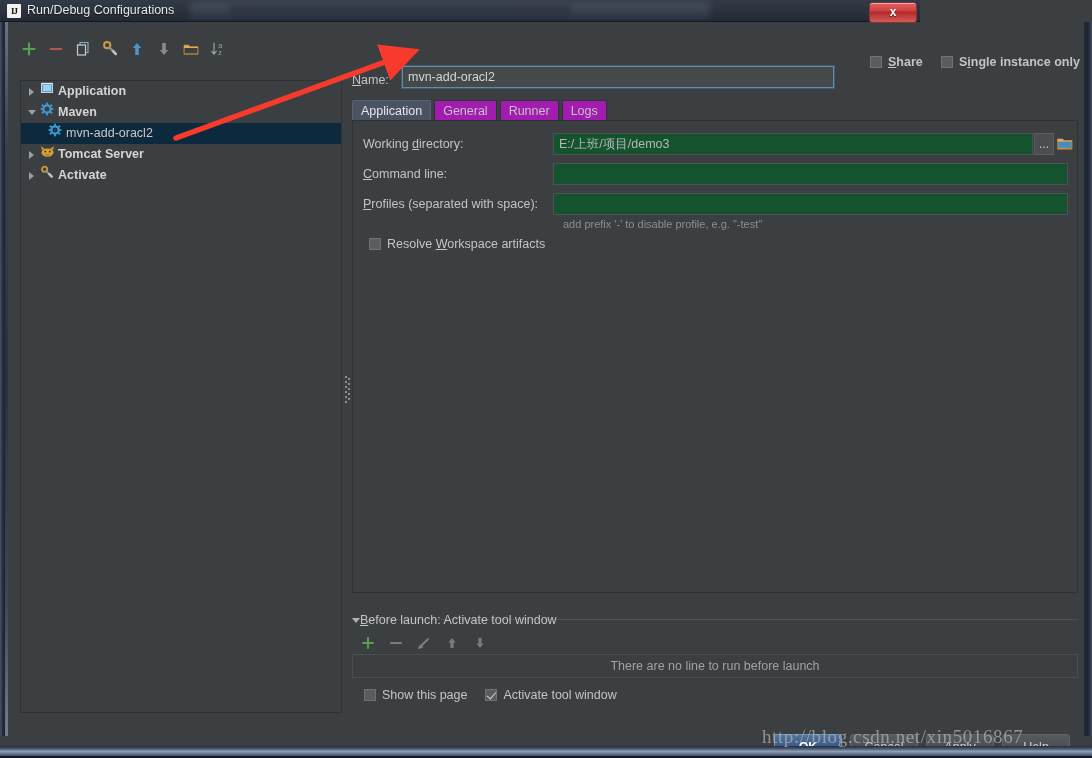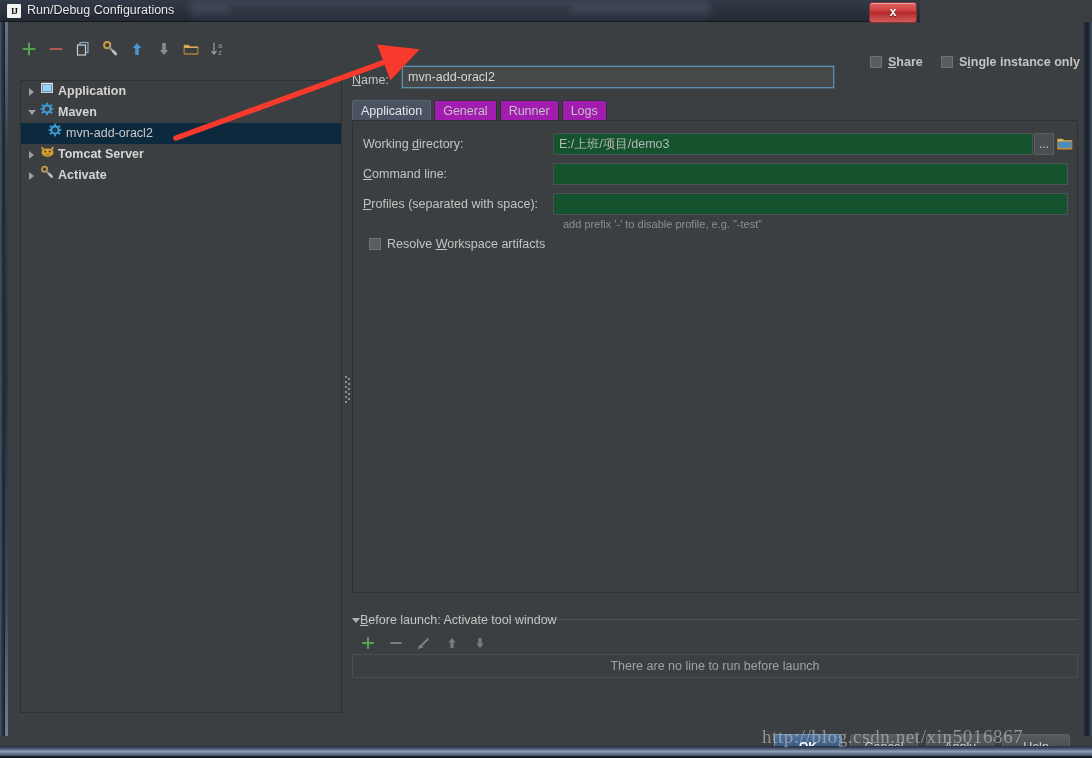--- a/index.html
+++ b/index.html
@@ -552,20 +552,30 @@
         </div>
         <div class="tbicon">
           <svg width="16" height="16" viewBox="0 0 16 16">
               <path d="M8 13l3.6-4.4H9.6V3H6.4v5.6H4.4z" fill="#787c7f"></path>
             </svg>
         </div>
       </div>
 
       <div id="bl-empty">There are no line to run before launch</div>
 
+      <div id="bl-checks">
+        <div class="cbwrap">
+          <span class="cbox"></span>
+          <span class="cblabel">Show this page</span>
+        </div>
+        <div class="cbwrap">
+          <span class="cbox checked"></span>
+          <span class="cblabel">Activate tool window</span>
+        </div>
+      </div>
     </div>
 
     <div id="buttons">
       <div class="dlgbtn default">OK</div>
       <div class="dlgbtn">Cancel</div>
       <div class="dlgbtn"><u>A</u>pply</div>
       <div class="dlgbtn">Help</div>
     </div>
   </div>
 

